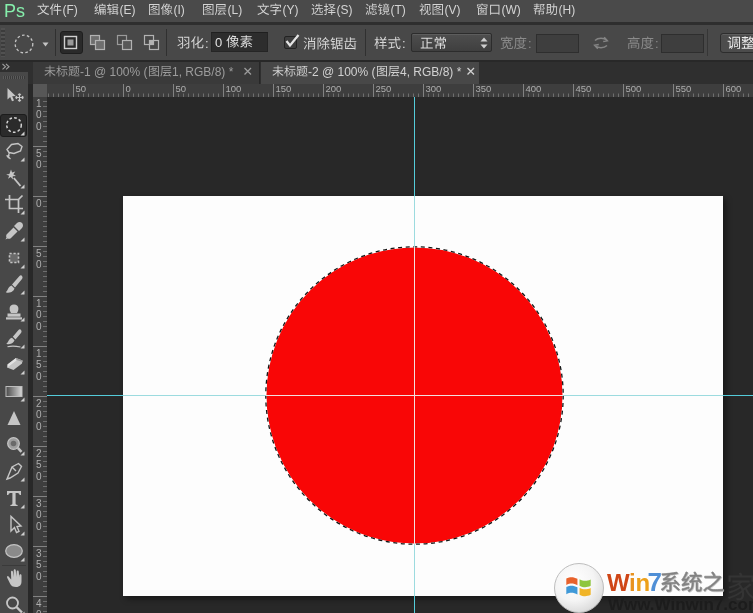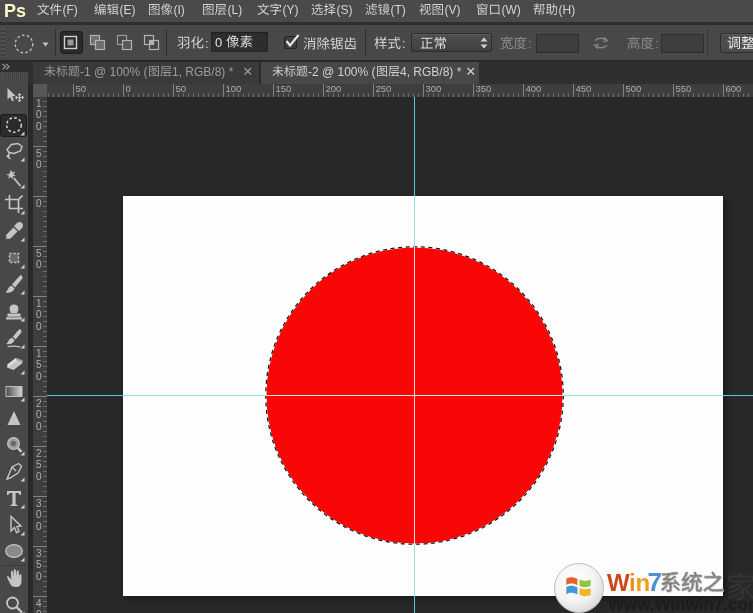--- a/index.html
+++ b/index.html
@@ -47,21 +47,21 @@
         <path id="g34" d="M51.3 4.5H85.6V17.2H51.3ZM51.3 23.5H68.1V35H51.2L51.3 28.8ZM51.7 53.9V85.9H58.5V82.4H84.9V85.6H92.1V53.9H75.2V41.5H95.2V35H75.2V23.5H92.6V-1.9H44.3V28.9C44.3 44.6 43.5 66.2 34.3 81.5C35.9 82.2 39.1 84.1 40.3 85.3C47.7 73.1 50.2 56.2 51 41.5H68.1V53.9ZM58.5 76V60.2H84.9V76ZM18.3 -5.8C15.1 3.6 9.6 12.5 3.4 18.4C4.6 20.1 6.6 23.8 7.2 25.4C10.7 21.9 14.1 17.4 17.1 12.5H37.7V5.4H21.1C22.5 2.4 23.9 -0.7 25 -3.8ZM6.1 43.6V50.5H19.5V70.5C19.5 75.4 16 78.8 14.1 80.1C15.4 81.3 17.3 83.8 18 85.3C19.5 83.4 22.2 81.6 39 70.7C38.4 69.2 37.6 66.2 37.2 64.2L26.2 71V50.5H38.2V43.6H26.2V30.1H35.8V23.3H10.8V30.1H19.5V43.6Z"></path>
         <path id="g35" d="M53.1 47.7H83.8V54.5H53.1ZM53.1 36.2H83.8V42.8H53.1ZM62.9 -5.1 65.6 1.3H44.6V7.5H92.7V1.3H73.2C72.2 -1.2 70.8 -4.2 69.6 -6.6ZM78.3 8.4C77.4 11.5 75.7 16 74.1 19.3H57.1L62.4 18C61.8 15.3 60.3 11.2 58.7 8.2L52.6 9.6C54 12.6 55.3 16.6 55.8 19.3H41.6V25.7H95V19.3H80.9L85.3 10ZM46.3 31V59.7H56C55 72 51.1 77.2 35.2 80.5C36.7 81.8 38.6 84.6 39.3 86.3C57.2 82 61.9 74.8 63.1 59.7H71.9V76.7C71.9 83 73.5 84.8 80.2 84.8C81.6 84.8 87.3 84.8 88.8 84.8C94.3 84.8 96 82.1 96.6 71.1C94.8 70.6 92 69.8 90.6 68.7C90.4 77.8 89.9 79 87.9 79C86.7 79 82.2 79 81.3 79C79.3 79 78.9 78.7 78.9 76.6V59.7H90.8V31ZM17.5 -5.7C14.5 3.6 9.4 12.6 3.5 18.5C4.8 20.1 6.8 23.8 7.4 25.4C10.8 21.8 14.1 17.2 17 12.2H38.1V5.4H20.5C21.9 2.4 23.1 -0.7 24.2 -3.8ZM5.8 43.6V50.5H19.3V69.4C19.3 73.9 15.8 77.2 13.9 78.4C15.2 80 17.2 83.3 18 85.1C19.5 83.2 22.3 81.4 40.1 70.3C39.5 68.8 38.7 65.9 38.4 63.9L26.4 70.9V50.5H39.4V43.6H26.4V30.1H36.6V23.3H10.3V30.1H19.3V43.6Z"></path>
         <path id="g36" d="M47.4 55.9C44 63.1 38.9 70.6 33.6 75.8C35.3 76.8 38.2 78.8 39.4 79.9C44.5 74.4 50.2 65.8 54.1 57.8ZM76.4 58C81.7 64.4 87.9 73.3 90.7 79L96.7 75.5C93.8 69.9 87.7 61.4 82 55.1ZM7.8 -2V85.7H14.5V4.8H27.4C25 11.5 21.9 20.4 18.9 27.5C26.6 35.4 28.5 42.2 28.5 47.7C28.5 50.9 27.9 53.6 26.2 54.7C25.4 55.4 24.3 55.6 22.9 55.7C21.3 55.8 19.1 55.8 16.7 55.5C17.8 57.5 18.4 60.3 18.5 62.2C20.9 62.3 23.6 62.3 25.7 62.1C27.8 61.8 29.7 61.2 31.1 60.1C34 58.1 35.2 53.9 35.2 48.4C35.1 42.2 33.3 35 25.6 26.7C29.2 18.8 33.1 8.9 36.2 0.6L31.4 -2.3L30.3 -2ZM37.1 43.5V50.4H63.4V77.3C63.4 78.6 63 79.1 61.4 79.1C60 79.2 55.1 79.2 49.5 79C50.7 81 51.7 83.9 52.1 85.9C59.3 85.9 63.9 85.8 66.8 84.6C69.7 83.5 70.6 81.4 70.6 77.3V50.4H95.4V43.5H70.6V31.3H86V24.7H46.5V31.3H63.4V43.5ZM66.1 -6.7C59.5 5.3 47 16.9 34.4 23.4C36.2 24.8 38.3 27.1 39.4 28.8C49.3 23.1 59 14.6 66.4 5C74.9 15.6 83.5 22.3 92.4 27.9C93.5 25.8 95.7 23.4 97.5 21.9C88.2 16.9 78.9 10.2 70.2 -0.4L72.5 -4.2Z"></path>
         <path id="g37" d="M17.6 16.5H38V24.1H17.6ZM17.6 3.7H38V11.2H17.6ZM10.8 -1.8V29.6H45V-1.8ZM69.5 25C68.8 50.9 66.8 63.7 45.8 70.3C47.1 71.5 48.8 73.8 49.4 75.3C72.2 67.7 75.1 53.2 75.8 25ZM73 59.4C79.3 63.9 87 70.5 90.8 74.7L95.4 70.1C91.4 66 83.5 59.7 77.4 55.4ZM12.4 47.8C11.9 62.3 10 74.3 3.3 82.1C4.9 82.9 7.7 84.8 8.8 85.8C12.5 81 14.9 75.2 16.4 68.2C25.4 81.5 40.1 83.8 61.4 83.8H93.6C94 81.9 95.2 78.9 96.3 77.4C90.5 77.6 66 77.6 61.5 77.6C49.5 77.5 39.5 76.9 31.7 73.7V59.4H48.3V53.6H31.7V42.9H50.1V37H4.9V42.9H25.2V69.9C22.2 67.5 19.7 64.4 17.8 60.4C18.3 56.6 18.6 52.5 18.8 48.2ZM54 14.4V56.5H60.3V20.1H84.1V56.1H90.7V14.4H71.9C73.1 11.6 74.4 8.1 75.7 4.7H95.5V-1.4H49.9V4.7H68.1C67.2 8 66.1 11.6 65 14.4Z"></path>
         <path id="g38" d="M28.6 22.1H71.9V31.2H28.6ZM21.1 16.6V36.7H79.7V16.6ZM44.1 -4.6 47 4.4H5.9V11H93.7V4.4H55.3C54.2 1.2 52.7 -3 51.3 -6.3ZM9.6 42.3V85.9H16.8V48.6H83V78.1C83 79.2 82.5 79.6 81.3 79.6C80.1 79.6 75.4 79.7 71.1 79.5C72 81.1 73.1 83.4 73.5 85.2C79.9 85.2 84.2 85.2 86.9 84.3C89.6 83.3 90.5 81.7 90.5 78V42.3ZM28.1 54.5V80.1H35.2V75.1H70.6V54.5ZM35.2 60.1H63.8V69.5H35.2Z"></path>
         <path id="g39" d="M48.3 33.1C44.7 49 36 60.3 22.4 67C24.2 68 27.1 70.3 28.3 71.6C36.8 66.7 43.8 60.1 48.8 51.2C57.5 57.7 67.5 65.9 72.7 71.1L77.8 66.1C72 60.5 60.6 51.8 51.7 45.5C53.2 42.1 54.4 38.3 55.4 34.3ZM12.1 34.3V81.4H81.1V85.5H88.8V34.2H81.1V74.4H19.8V34.3ZM5.8 23.5V30.4H95.1V23.5H54.6V11.1H86.4V4.7H54.6V-6H46.9V23.5H28.6V-0.9H21.1V23.5Z"></path>
       </defs>
     </svg>
 <div class="abs" style="left:0;top:0;width:753px;height:22px;background:#4a4a4a"></div>
 <div class="abs" style="left:0;top:22px;width:753px;height:3px;background:#2e2e2e"></div>
-<div class="abs" style="left:4px;top:1px;width:32px;height:20px;color:#fef9c3;font-size:18px;font-weight:bold">Ps</div>
+<div class="abs" style="left:4px;top:1px;width:32px;height:20px;color:#86efac;font-size:18px;font-weight:normal">Ps</div>
 <svg class="abs" style="left:37px;top:1px" width="54" height="17">
       <use href="#g17" transform="translate(0.00,3.25) scale(0.1250)" fill="#d4d4d4"></use>
       <use href="#g1" transform="translate(12.50,3.25) scale(0.1250)" fill="#d4d4d4"></use>
       <text x="25.5" y="13" font-size="12" fill="#d4d4d4">(F)</text>
     </svg>
 <svg class="abs" style="left:94px;top:1px" width="54" height="17">
       <use href="#g28" transform="translate(0.00,3.25) scale(0.1250)" fill="#d4d4d4"></use>
       <use href="#g32" transform="translate(12.50,3.25) scale(0.1250)" fill="#d4d4d4"></use>
       <text x="25.5" y="13" font-size="12" fill="#d4d4d4">(E)</text>
     </svg>

